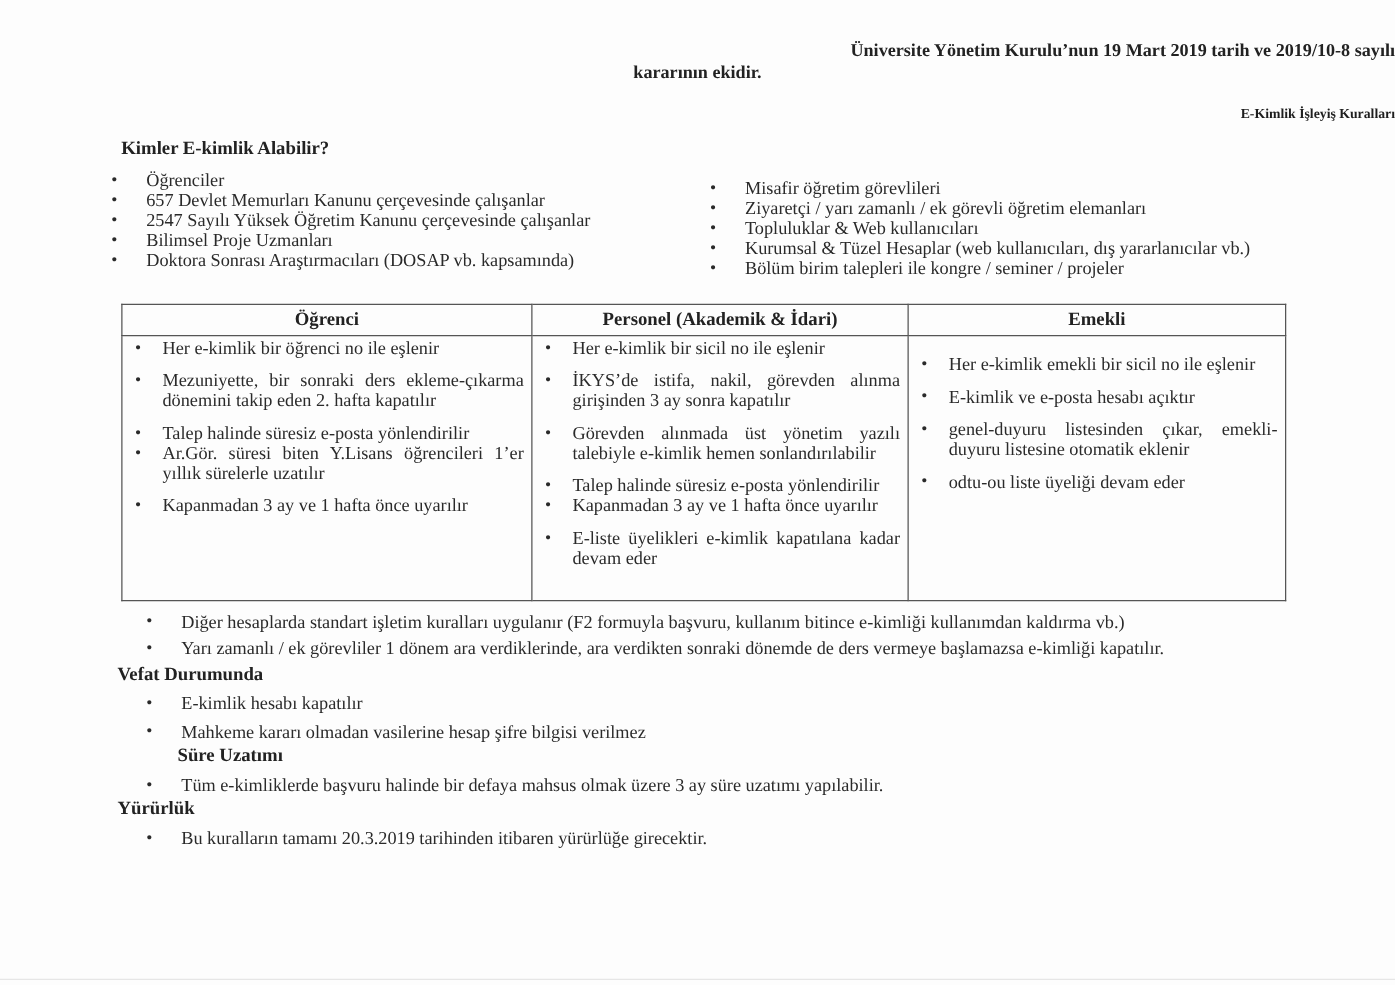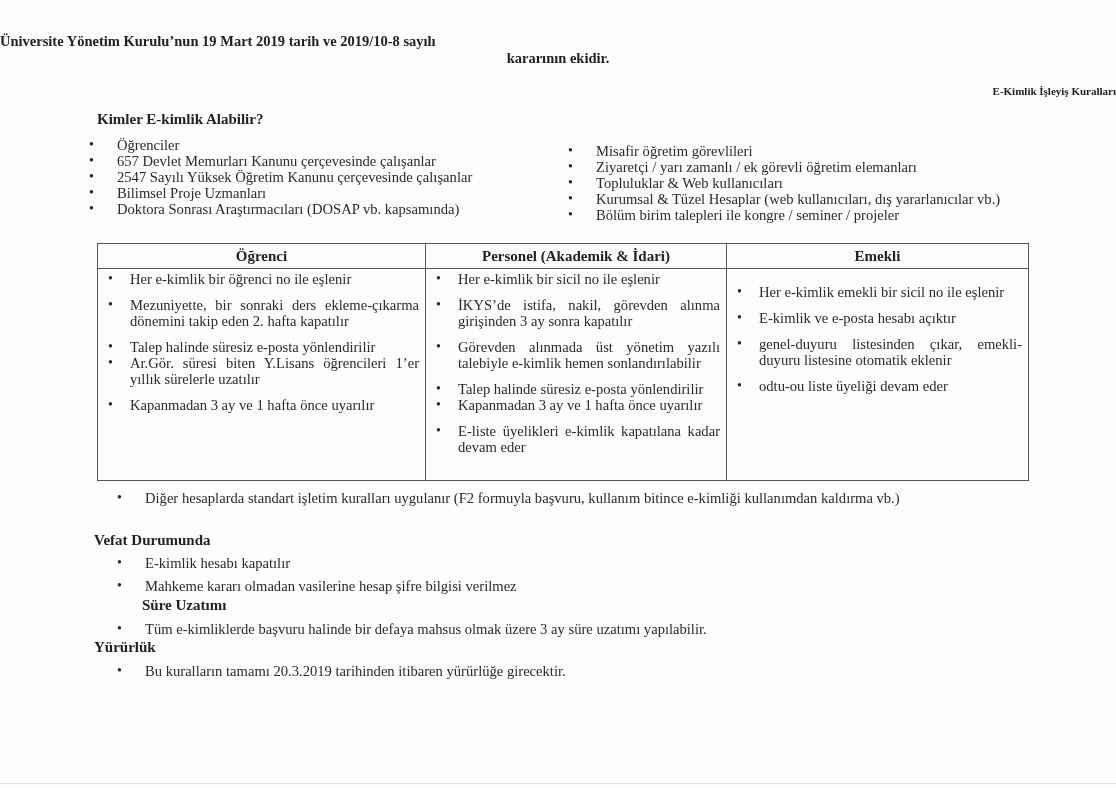--- a/index.html
+++ b/index.html
@@ -1,21 +1,21 @@
 <!DOCTYPE html>
 <html><head>
 <meta charset="utf-8">
 <style>
   html, body { margin:0; padding:0; }
   body {
     width:1116px; height:788px; background:#fdfdfd; position:relative; overflow:hidden;
     font-family:"Liberation Serif", "DejaVu Serif", serif; color:#2a2a2a;
   }
   .abs { position:absolute; }
-  .hdr1 { left:0; width:1116px; text-align:left; top:33px; font-weight:bold; font-size:14.5px; line-height:17px; color:#222; }
+  .hdr1 { left:0; width:1116px; text-align:right; top:33px; font-weight:bold; font-size:14.5px; line-height:17px; color:#222; }
   .hdr2 { left:0; width:1116px; text-align:center; top:50px; font-weight:bold; font-size:14.5px; line-height:17px; color:#222; }
   .title { left:0; width:1116px; text-align:right; top:80px; font-weight:bold; font-size:11px; line-height:22px; color:#1e1e1e; }
   .sec { font-weight:bold; font-size:15px; line-height:18px; color:#222; }
   ul.b { list-style:none; margin:0; padding:0; }
   ul.b li { position:relative; font-size:14.6px; line-height:16px; }
   ul.b li::before { content:"•"; position:absolute; left:-28px; top:0; font-size:14px; }
   .who-left { left:117px; top:137px; }
   .who-right { left:596px; top:143px; }
   .who-left li, .who-right li { height:16px; }
 
@@ -96,20 +96,21 @@
         <li class="gap">genel-duyuru listesinden çıkar, emekli-duyuru listesine otomatik eklenir</li>
         <li class="gap">odtu-ou liste üyeliği devam eder</li>
       </ul>
     </td>
   </tr>
 </tbody>
   </table>
 
 <ul class="b abs after" style="top:490px;">
   <li style="height:21px;">Diğer hesaplarda standart işletim kuralları uygulanır (F2 formuyla başvuru, kullanım bitince e-kimliği kullanımdan kaldırma vb.)</li>
+  <li>Yarı  zamanlı / ek görevliler 1 dönem ara verdiklerinde, ara verdikten sonraki dönemde de ders vermeye başlamazsa e-kimliği  kapatılır.</li>
 </ul>
 
 <div class="abs sec" style="left:94px; top:531px;">Vefat Durumunda</div>
 <ul class="b abs after" style="top:555px;">
   <li style="height:23px;">E-kimlik hesabı kapatılır</li>
   <li>Mahkeme kararı olmadan vasilerine hesap şifre bilgisi verilmez</li>
 </ul>
 
 <div class="abs sec" style="left:94px; top:596px;margin-left:48px;">Süre Uzatımı</div>
 <ul class="b abs after" style="top:621px;">

